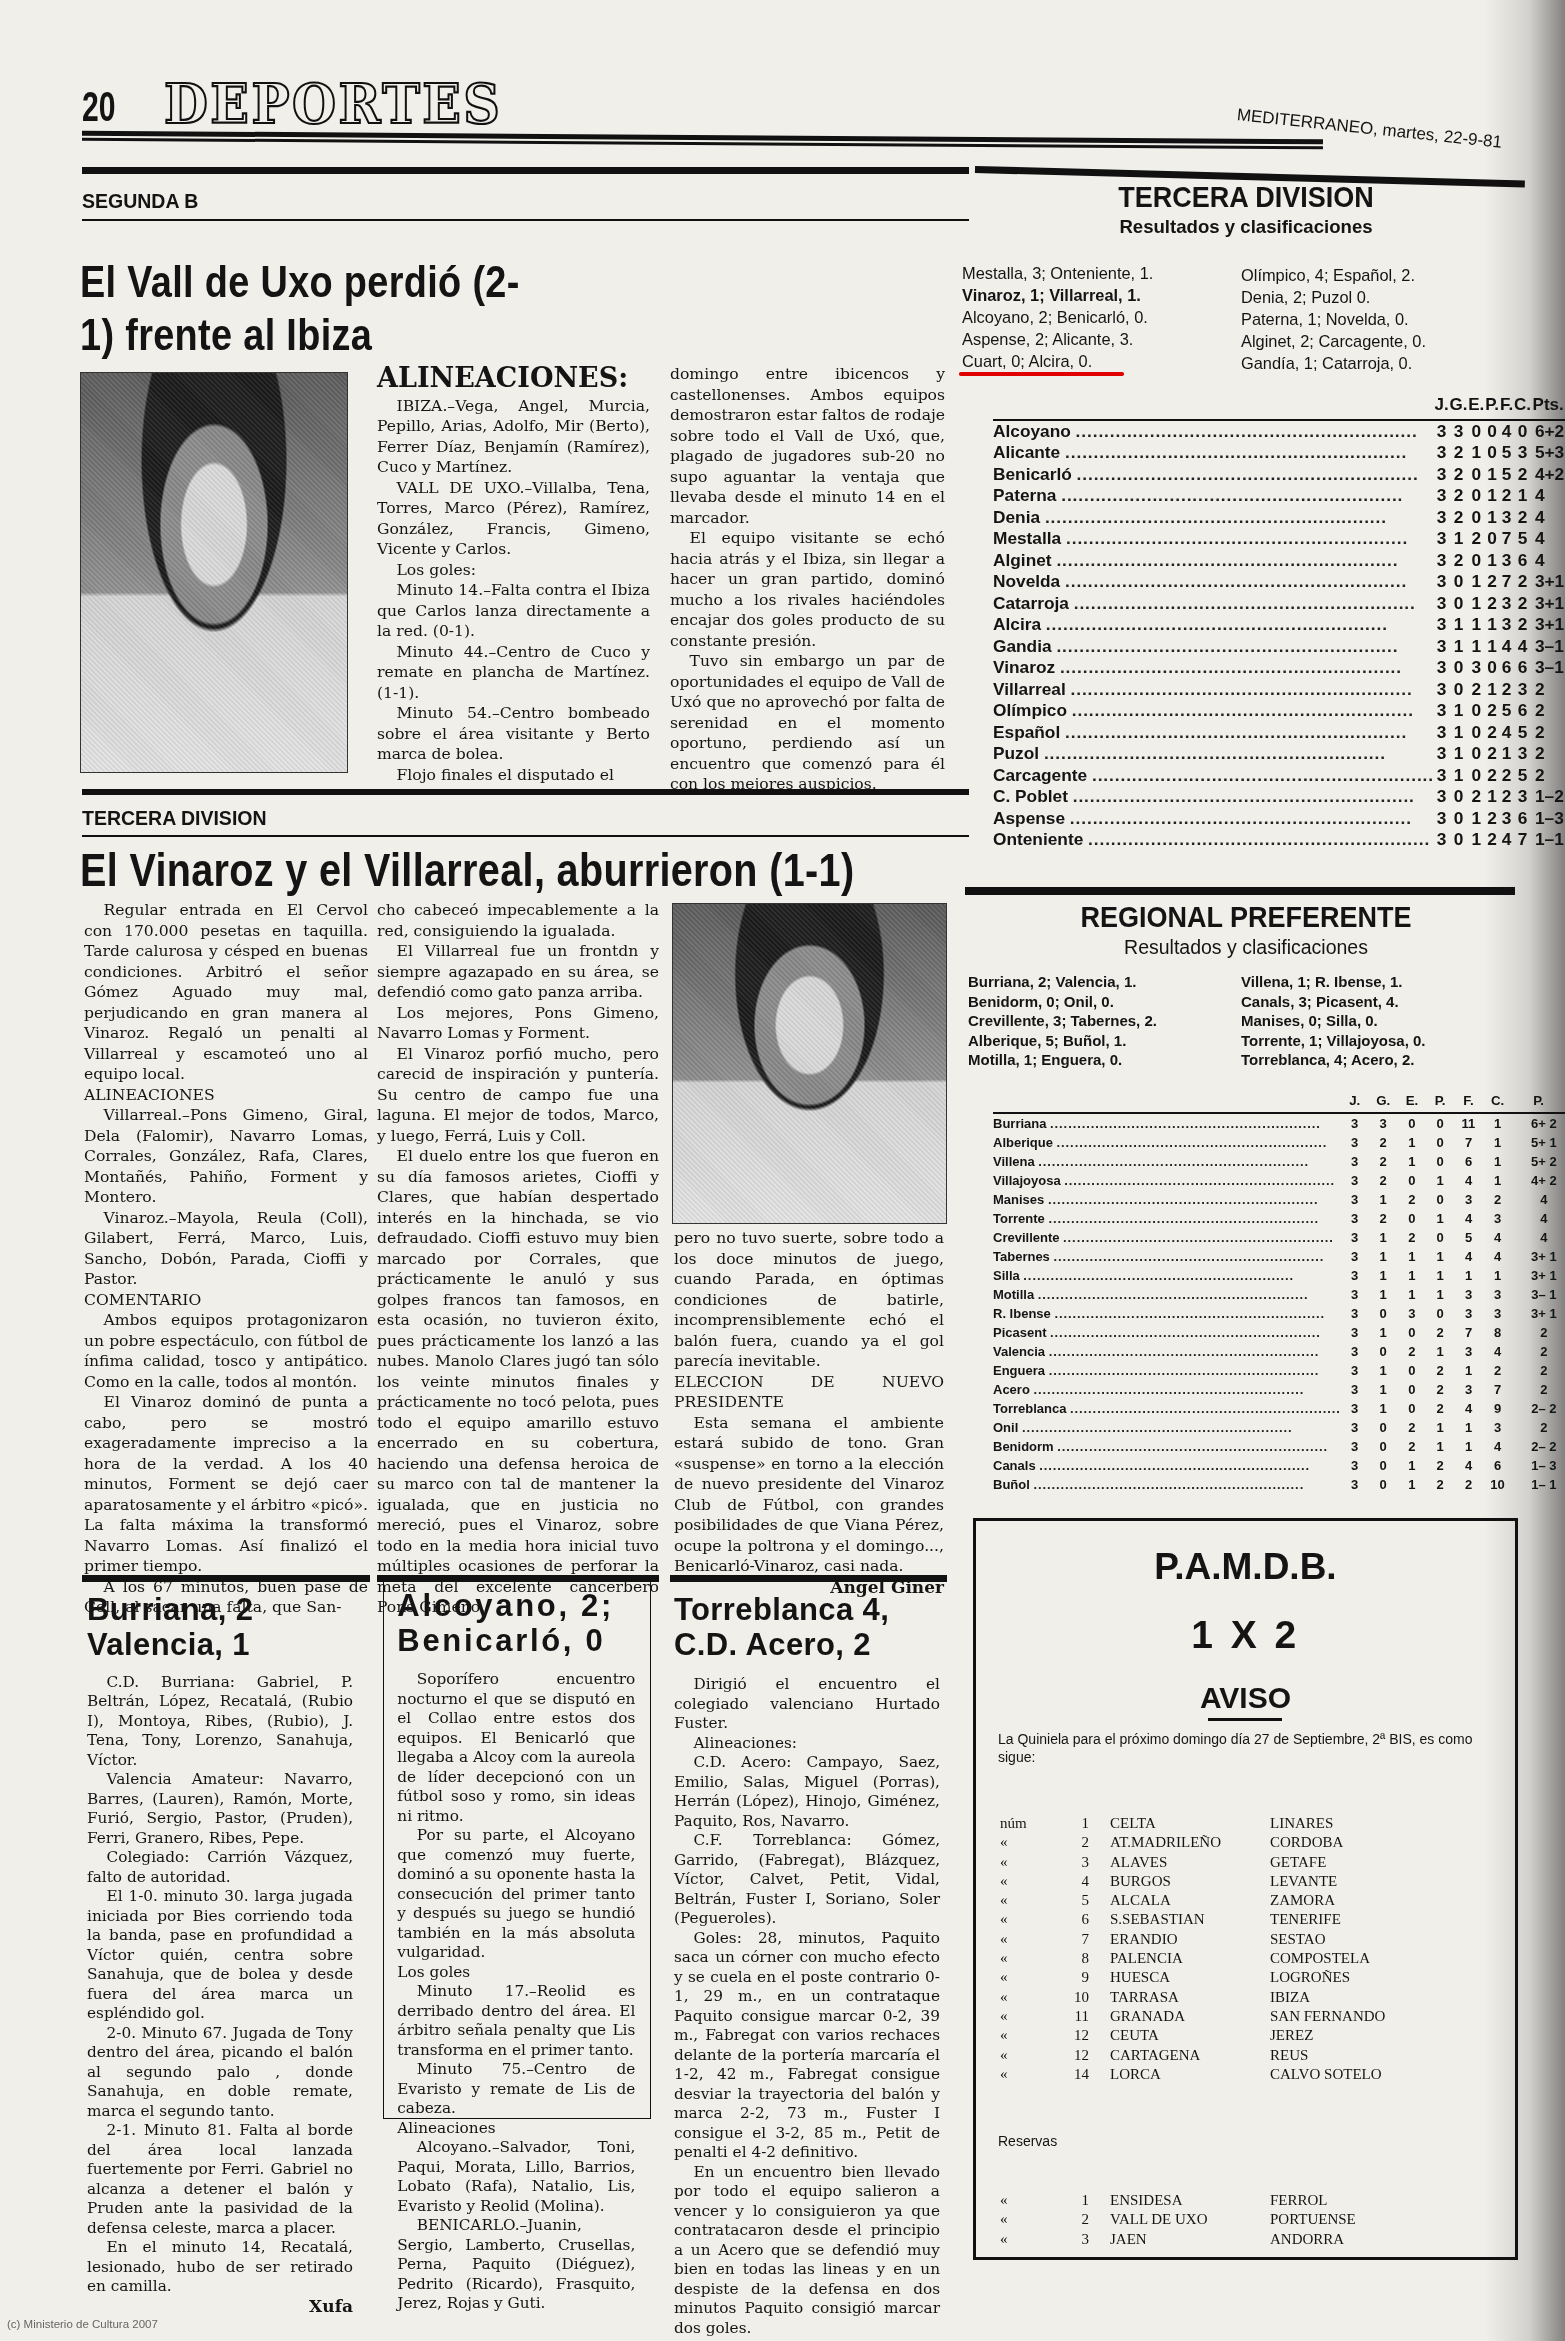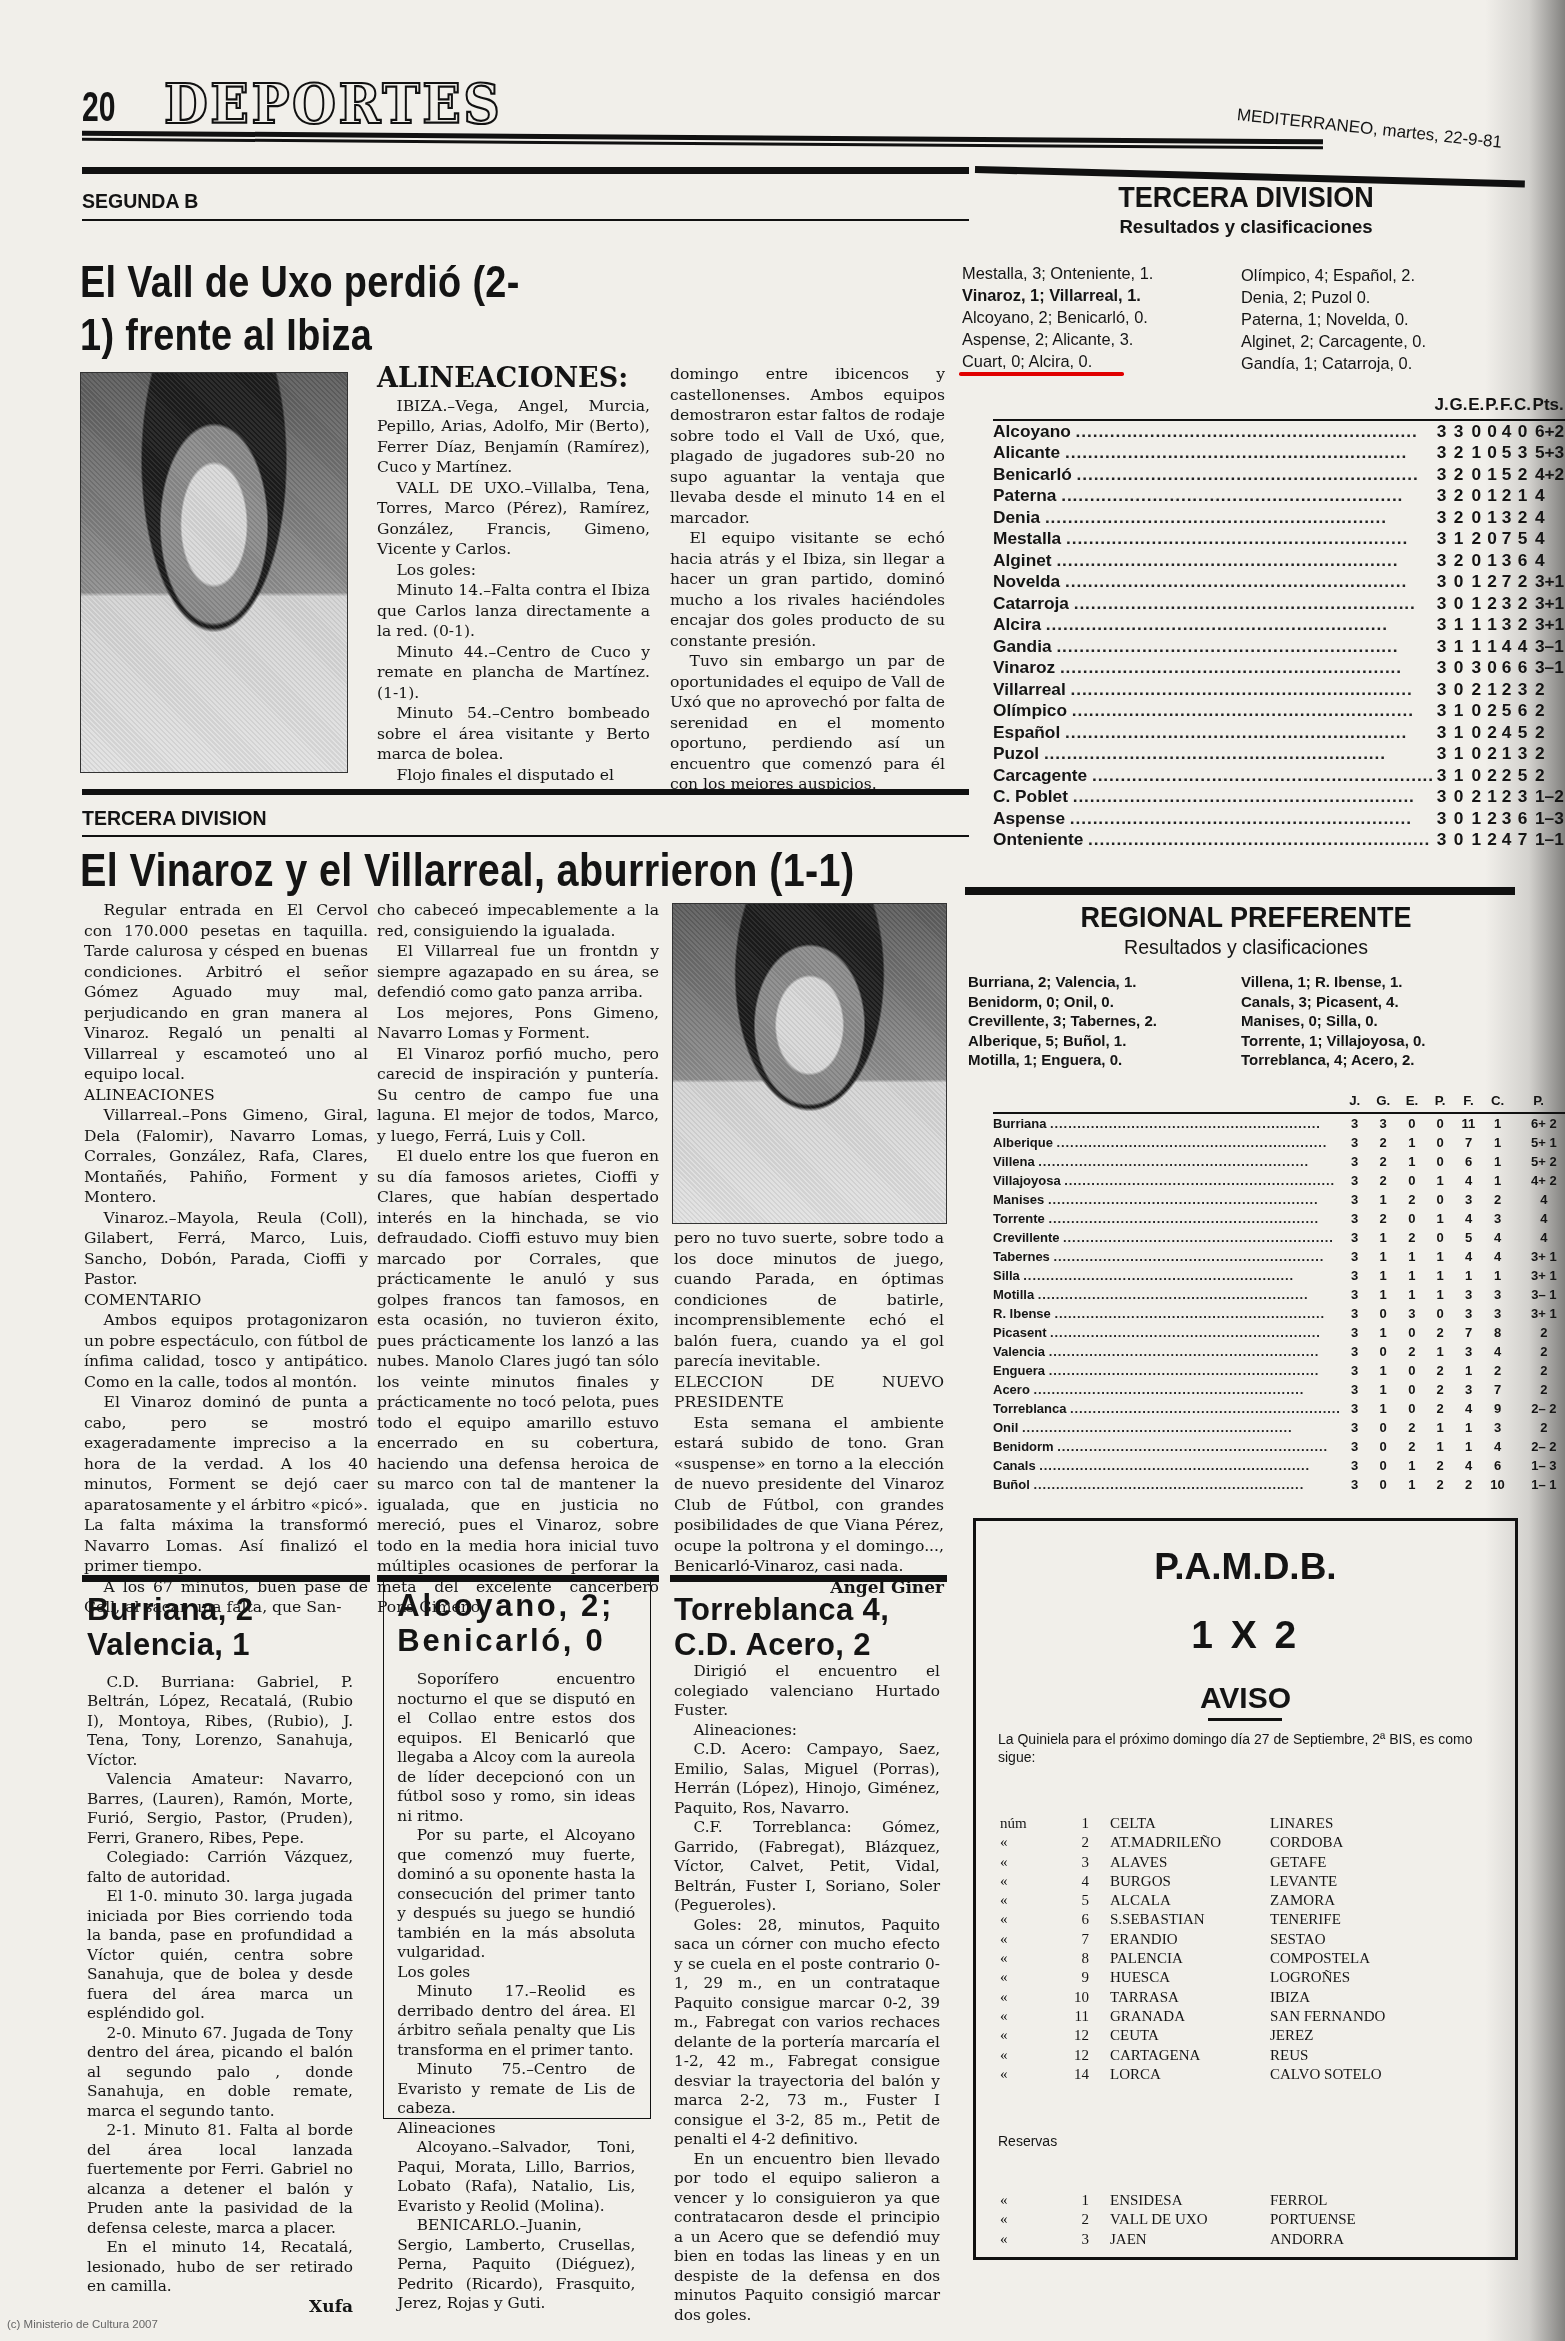--- a/index.html
+++ b/index.html
@@ -195,21 +195,21 @@
         <p>BENICARLO.–Juanin, Sergio, Lamberto, Crusellas, Perna, Paquito (Diéguez), Pedrito (Ricardo), Frasquito, Jerez, Rojas y Guti.</p>
       </div>
   </div>
 </div>
 
 <div class="abs" style="left:674px; top:1592px; width:275px;">
   <div class="match-head">
     <div>Torreblanca 4,</div>
     <div>C.D. Acero, 2</div>
   </div>
-  <div class="col" style="position:relative; margin-top:0; width:266px; font-size:15.3px; line-height:19.5px;">
+  <div class="col" style="position:relative; margin-top:13px; width:266px; font-size:15.3px; line-height:19.5px;">
     <div id="tb-col">
         <p>Dirigió el encuentro el colegiado valenciano Hurtado Fuster.</p>
         <p>Alineaciones:</p>
         <p>C.D. Acero: Campayo, Saez, Emilio, Salas, Miguel (Porras), Herrán (López), Hinojo, Giménez, Paquito, Ros, Navarro.</p>
         <p>C.F. Torreblanca: Gómez, Garrido, (Fabregat), Blázquez, Víctor, Calvet, Petit, Vidal, Beltrán, Fuster I, Soriano, Soler (Pegueroles).</p>
         <p>Goles: 28, minutos, Paquito saca un córner con mucho efecto y se cuela en el poste contrario 0-1, 29 m., en un contrataque Paquito consigue marcar 0-2, 39 m., Fabregat con varios rechaces delante de la portería marcaría el 1-2, 42 m., Fabregat consigue desviar la trayectoria del balón y marca 2-2, 73 m., Fuster I consigue el 3-2, 85 m., Petit de penalti el 4-2 definitivo.</p>
         <p>En un encuentro bien llevado por todo el equipo salieron a vencer y lo consiguieron ya que contratacaron desde el principio a un Acero que se defendió muy bien en todas las lineas y en un despiste de la defensa en dos minutos Paquito consigió marcar dos goles.</p>
       </div>
   </div>
 </div>

